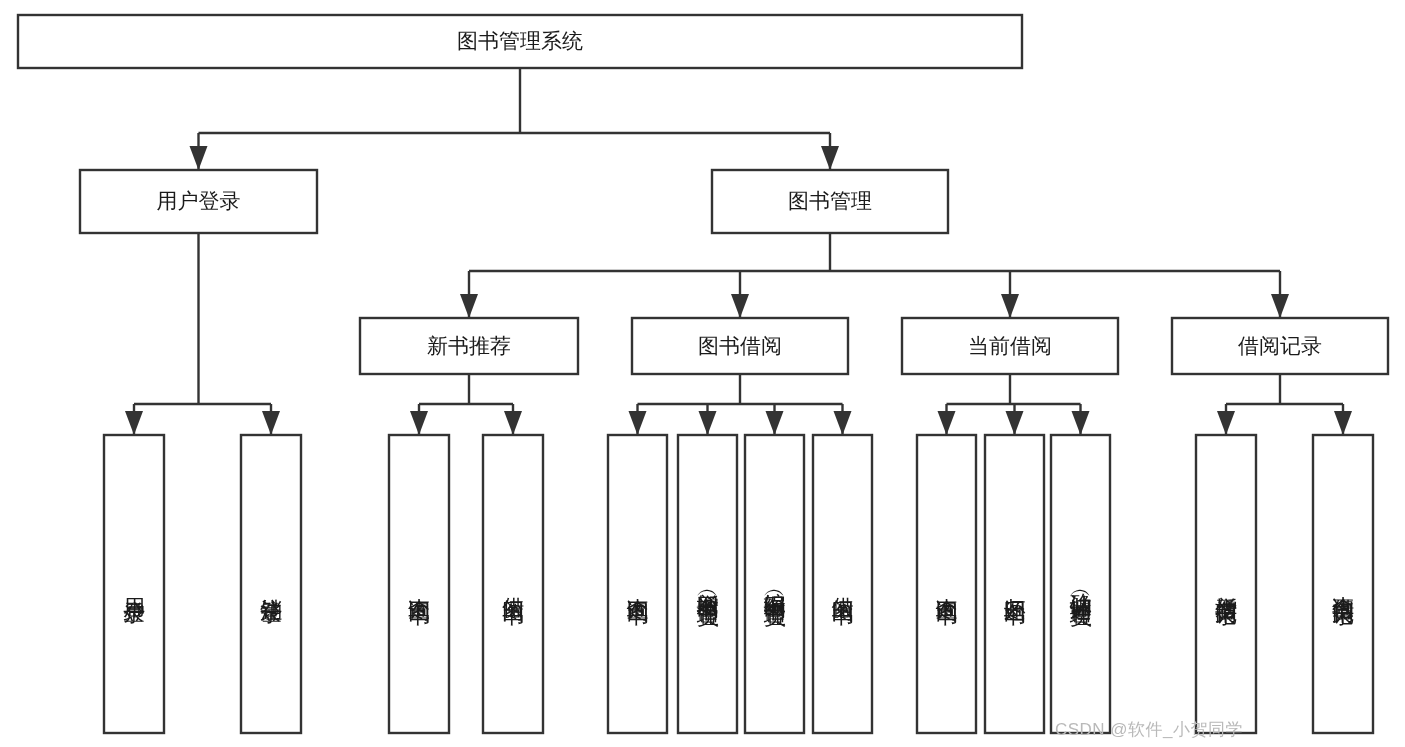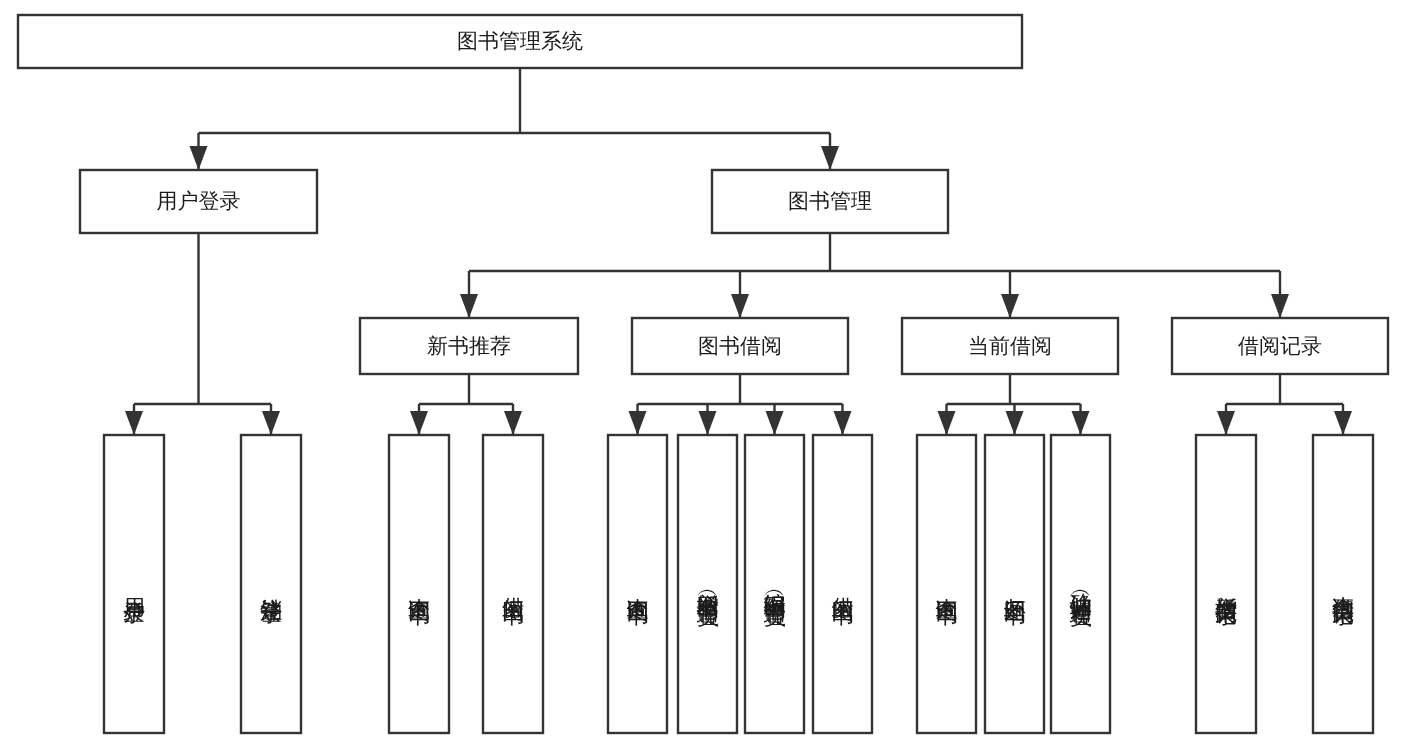--- a/index.html
+++ b/index.html
@@ -175,13 +175,14 @@
       <div class="node-label-v" style="left: 608px; top: 435px; width: 59px; height: 298px;">查询图书</div>
       <div class="node-label-v" style="left: 678px; top: 435px; width: 59px; height: 298px;">新增图书（管理员）</div>
       <div class="node-label-v" style="left: 745px; top: 435px; width: 59px; height: 298px;">编辑图书（管理员）</div>
       <div class="node-label-v" style="left: 813px; top: 435px; width: 59px; height: 298px;">借阅图书</div>
       <div class="node-label-v" style="left: 917px; top: 435px; width: 59px; height: 298px;">查询图书</div>
       <div class="node-label-v" style="left: 985px; top: 435px; width: 59px; height: 298px;">归还图书</div>
       <div class="node-label-v" style="left: 1051px; top: 435px; width: 59px; height: 298px;">确认归还（管理员）</div>
       <div class="node-label-v" style="left: 1196px; top: 435px; width: 60px; height: 298px;">新增借阅记录</div>
       <div class="node-label-v" style="left: 1313px; top: 435px; width: 60px; height: 298px;">查询借阅记录</div>
     </div>
+  <div class="watermark">CSDN @软件_小贺同学</div>
 </div>
 
 </body></html>

